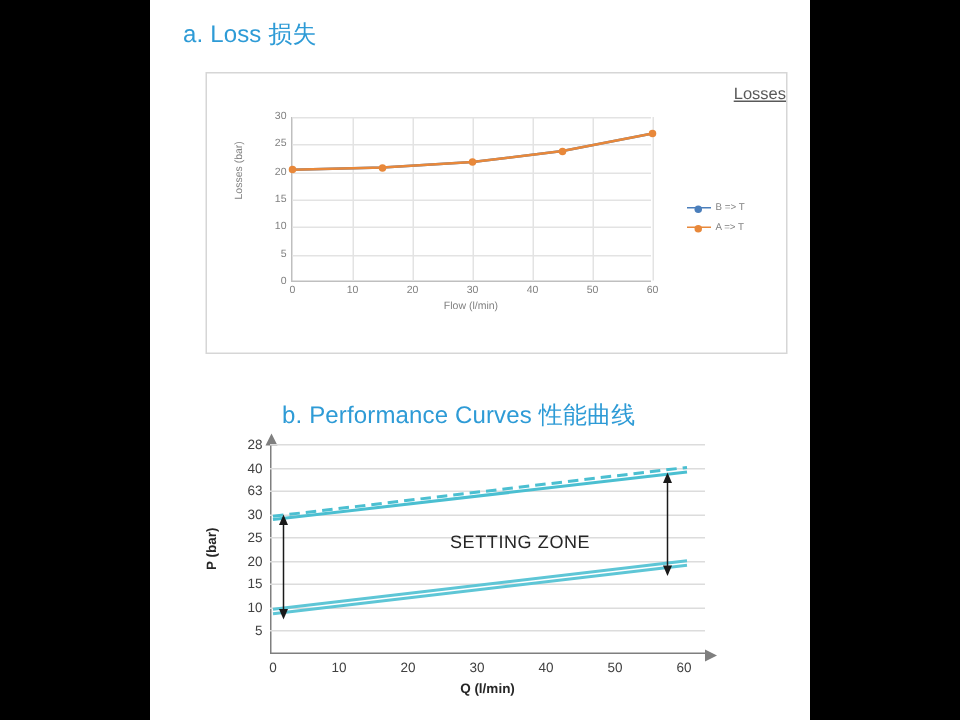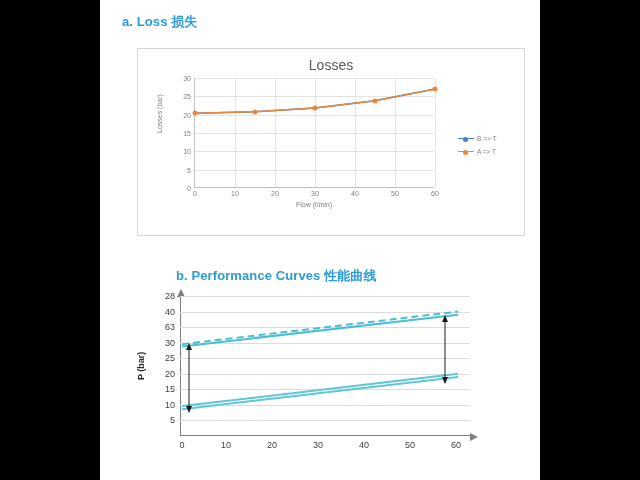--- a/index.html
+++ b/index.html
@@ -23,47 +23,47 @@
     position: absolute;
     left: 100px;
     top: 0px;
     width: 440px;
     height: 480px;
     background: #ffffff;
   }
   .section-title {
     position: absolute;
     color: #2e9bd6;
-    font-size: 13px;
+    font-size: 16px;
     letter-spacing: 0.1px;
     white-space: nowrap;
-    font-weight: bold;
   }
   #title-a { left: 22px; top: 13px; }
-  #title-b { left: 28px; top: 267px; padding-left: 48px; }
+  #title-b { left: 40px; top: 267px; padding-left: 48px; }
 
   
   #chart-a {
     position: absolute;
     left: 37px;
     top: 48px;
     width: 388px;
     height: 188px;
     background: #ffffff;
     border: 1px solid #d6d6d6;
     box-sizing: border-box;
   }
   #chart-a-title {
     position: absolute;
     left: 0;
     top: 8px;
     width: 100%;
-    text-align: center;
-    font-size: 14px;
+    text-align: right;
+    font-size: 11px;
     color: #595959;
+    text-decoration: underline;
   }
   
   #plot-a {
     position: absolute;
     left: 56px;
     top: 29px;
     width: 240px;
     height: 110px;
     border-left: 1px solid #bfbfbf;
     border-bottom: 1px solid #bfbfbf;
@@ -388,19 +388,21 @@
             <polygon points="9,117 6,110 12,110" fill="#1a1a1a"></polygon>
           </g>
 
           <g>
             <line x1="265" y1="23" x2="265" y2="84" stroke="#1a1a1a" stroke-width="1"></line>
             <polygon points="265,19 262,26 268,26" fill="#1a1a1a"></polygon>
             <polygon points="265,88 262,81 268,81" fill="#1a1a1a"></polygon>
           </g>
         </svg>
 
+        <div id="setting-zone">SETTING ZONE</div>
       </div>
 
       <div id="ylabel-b">P (bar)</div>
+      <div id="xlabel-b">Q (l/min)</div>
     </div>
 
   </div>
 </div>
 
 </body></html>

